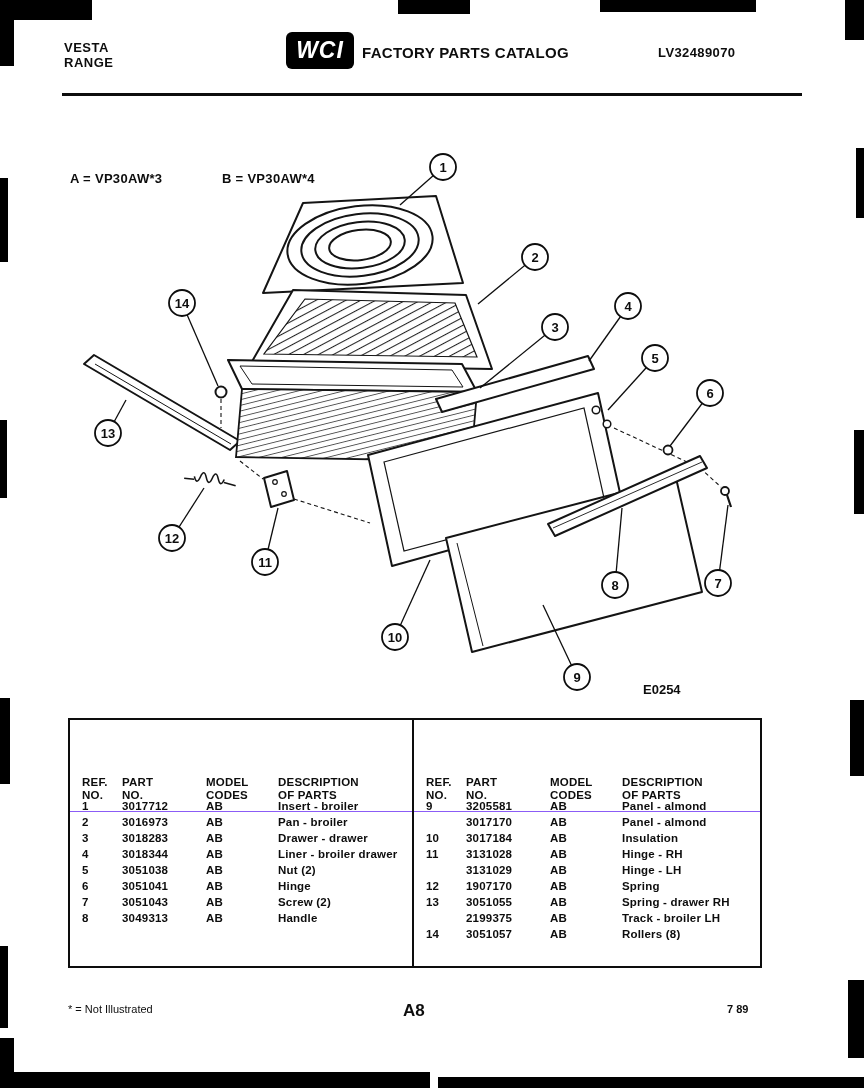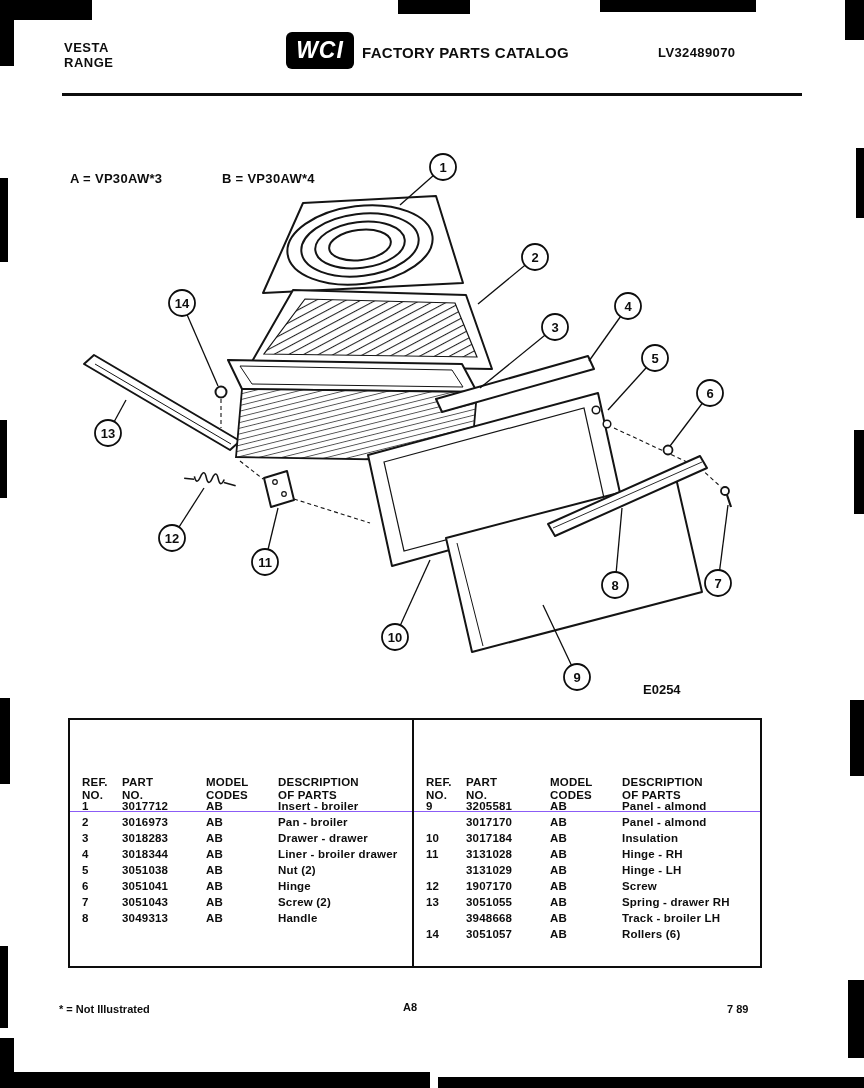--- a/index.html
+++ b/index.html
@@ -37,22 +37,22 @@
   .table-half { position:absolute; top:0; height:100%; }
   .half-left  { left:0; width:342px; }
   .half-right { left:344px; width:346px; }
   .t-head { position:absolute; top:0; left:0; width:100%; height:52px; border-bottom:1px solid #8b5cf6;margin-top:40px; }
   .h-col { position:absolute; top:16px; font-size:11.5px; font-weight:bold; line-height:13px; letter-spacing:.2px; }
   .h-col span { display:block; }
   .rows { position:absolute; top:80px; left:0; width:100%; }
   .t-row { display:grid; grid-template-columns:40px 84px 72px 1fr; padding-left:12px; height:16px; font-size:11.5px; font-weight:bold; letter-spacing:.2px; white-space:nowrap; }
 
   
-  .footnote  { position:absolute; left:59px;  top:1003px; font-size:11px; font-weight:bold;text-align:center; }
-  .page-number { position:absolute; left:403px; top:1001px; font-size:11px; font-weight:bold; }
+  .footnote  { position:absolute; left:68px;  top:1003px; font-size:11px; font-weight:normal;text-align:center; }
+  .page-number { position:absolute; left:403px; top:1001px; font-size:17px; font-weight:bold; }
   .issue-date  { position:absolute; left:727px; top:1003px; font-size:11px; font-weight:bold; }
 </style>
 </head>
 <body>
 
 <div class="page">
 
   <div class="scan-mark" style="left:0;top:0;width:92px;height:20px"></div>
   <div class="scan-mark" style="left:0;top:0;width:14px;height:66px"></div>
   <div class="scan-mark" style="left:398px;top:0;width:72px;height:14px"></div>
@@ -346,39 +346,39 @@
           <div class="t-row">
             <span></span>
             <span>3131029</span>
             <span>AB</span>
             <span>Hinge - LH</span>
           </div>
           <div class="t-row">
             <span>12</span>
             <span>1907170</span>
             <span>AB</span>
-            <span>Screw</span>
+            <span>Spring</span>
           </div>
           <div class="t-row">
             <span>13</span>
             <span>3051055</span>
             <span>AB</span>
             <span>Spring - drawer RH</span>
           </div>
           <div class="t-row">
             <span></span>
-            <span>3948668</span>
+            <span>2199375</span>
             <span>AB</span>
             <span>Track - broiler LH</span>
           </div>
           <div class="t-row">
             <span>14</span>
             <span>3051057</span>
             <span>AB</span>
-            <span>Rollers (6)</span>
+            <span>Rollers (8)</span>
           </div>
         </div>
     </div>
   </div>
 
   <div class="footnote">* = Not Illustrated</div>
   <div class="page-number">A8</div>
   <div class="issue-date">7 89</div>
 
 </div>

